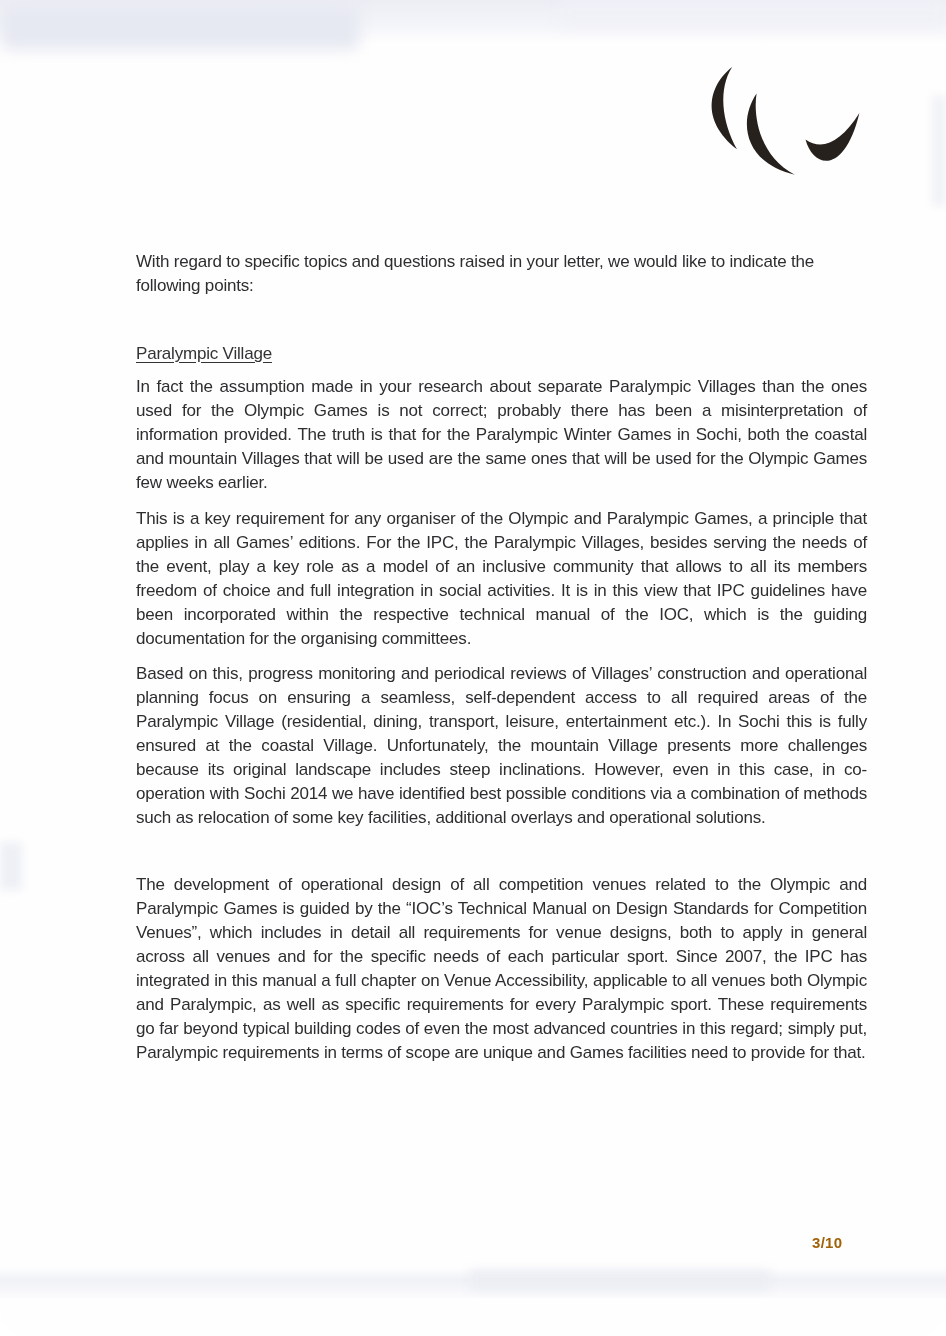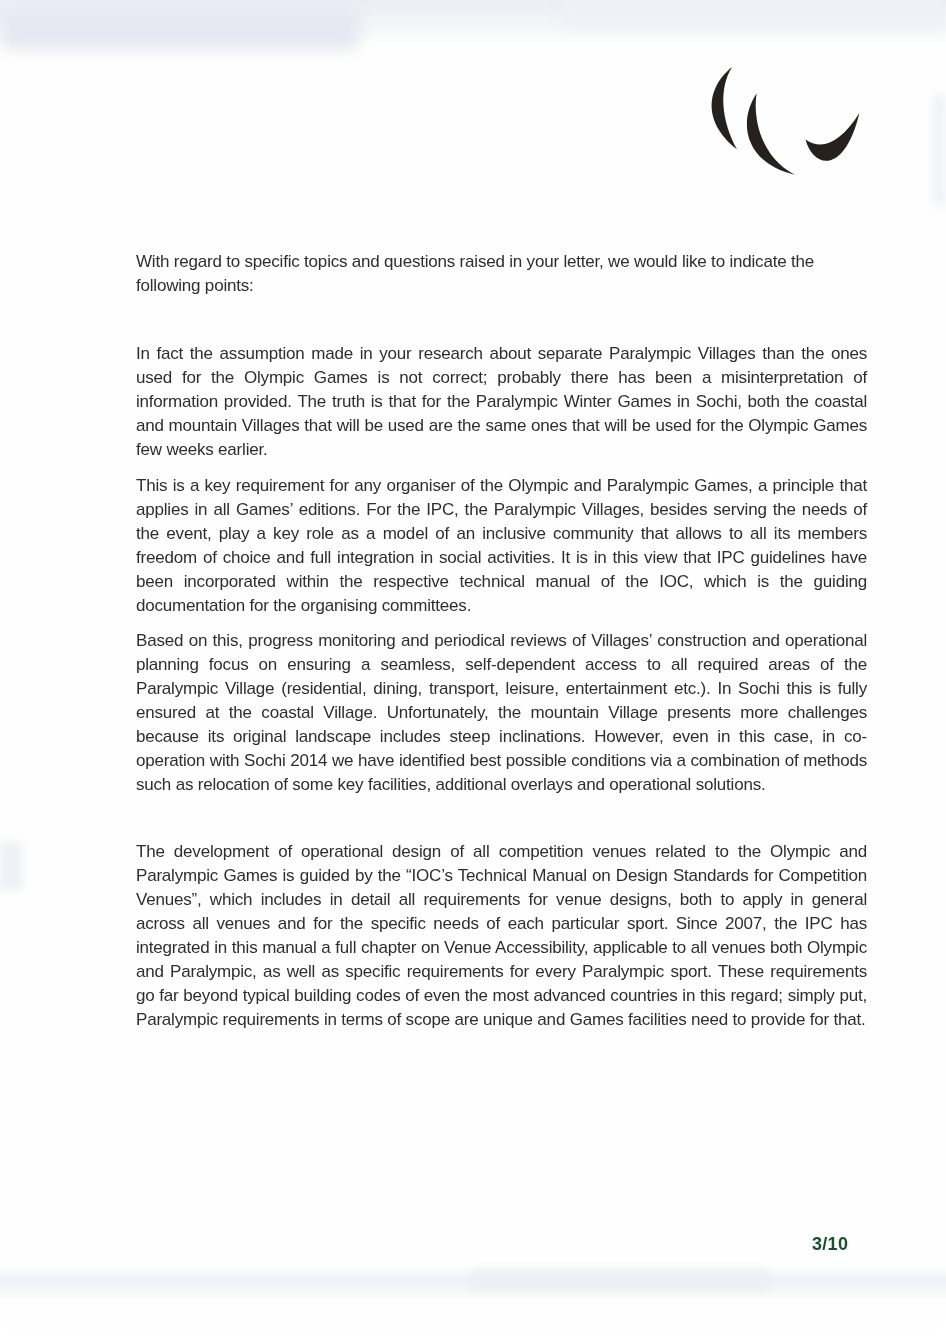--- a/index.html
+++ b/index.html
@@ -108,24 +108,24 @@
     color: #333335;
   }
   .para-1 { margin-bottom: 12px !important; }
   .para-2 { margin-bottom: 11px !important; }
   .para-3 { margin-bottom: 43px !important; }
   
   .page-number {
     position: absolute;
     top: 1234px;
     left: 812px;
-    font-size: 18px;
+    font-size: 15px;
     font-weight: 700;
     letter-spacing: 0.3px;
-    color: #14532d;
+    color: #a16207;
   }
 </style>
 </head>
 <body>
 
 <div class="page">
 
   <div class="scan-top"></div>
   <div class="scan-top-dark"></div>
   <div class="scan-top-right"></div>
@@ -141,20 +141,21 @@
         <path d="M63,30 C44,58 50,101 102,113 C68,96 59,56 63,30 Z"></path>
         <path d="M113,77 C121,107 153,113 168,50 C149,80 130,89 113,77 Z"></path>
       </g>
     </svg>
   </div>
 
   <div class="content">
 
     <p class="intro">With regard to specific topics and questions raised in your letter, we would like to indicate the following points:</p>
 
+    <h2 class="section-heading">Paralympic Village</h2>
     <p class="para-1">In fact the assumption made in your research about separate Paralympic Villages than the ones used for the Olympic Games is not correct; probably there has been a misinterpretation of information provided. The truth is that for the Paralympic Winter Games in Sochi, both the coastal and mountain Villages that will be used are the same ones that will be used for the Olympic Games few weeks earlier.</p>
     <p class="para-2">This is a key requirement for any organiser of the Olympic and Paralympic Games, a principle that applies in all Games’ editions. For the IPC, the Paralympic Villages, besides serving the needs of the event, play a key role as a model of an inclusive community that allows to all its members freedom of choice and full integration in social activities. It is in this view that IPC guidelines have been incorporated within the respective technical manual of the IOC, which is the guiding documentation for the organising committees.</p>
     <p class="para-3">Based on this, progress monitoring and periodical reviews of Villages’ construction and operational planning focus on ensuring a seamless, self-dependent access to all required areas of the Paralympic Village (residential, dining, transport, leisure, entertainment etc.). In Sochi this is fully ensured at the coastal Village. Unfortunately, the mountain Village presents more challenges because its original landscape includes steep inclinations. However, even in this case, in co-operation with Sochi 2014 we have identified best possible conditions via a combination of methods such as relocation of some key facilities, additional overlays and operational solutions.</p>
 
     <p>The development of operational design of all competition venues related to the Olympic and Paralympic Games is guided by the “IOC’s Technical Manual on Design Standards for Competition Venues”, which includes in detail all requirements for venue designs, both to apply in general across all venues and for the specific needs of each particular sport. Since 2007, the IPC has integrated in this manual a full chapter on Venue Accessibility, applicable to all venues both Olympic and Paralympic, as well as specific requirements for every Paralympic sport. These requirements go far beyond typical building codes of even the most advanced countries in this regard; simply put, Paralympic requirements in terms of scope are unique and Games facilities need to provide for that.</p>
 
   </div>
 
   <div class="page-number">3/10</div>
 

